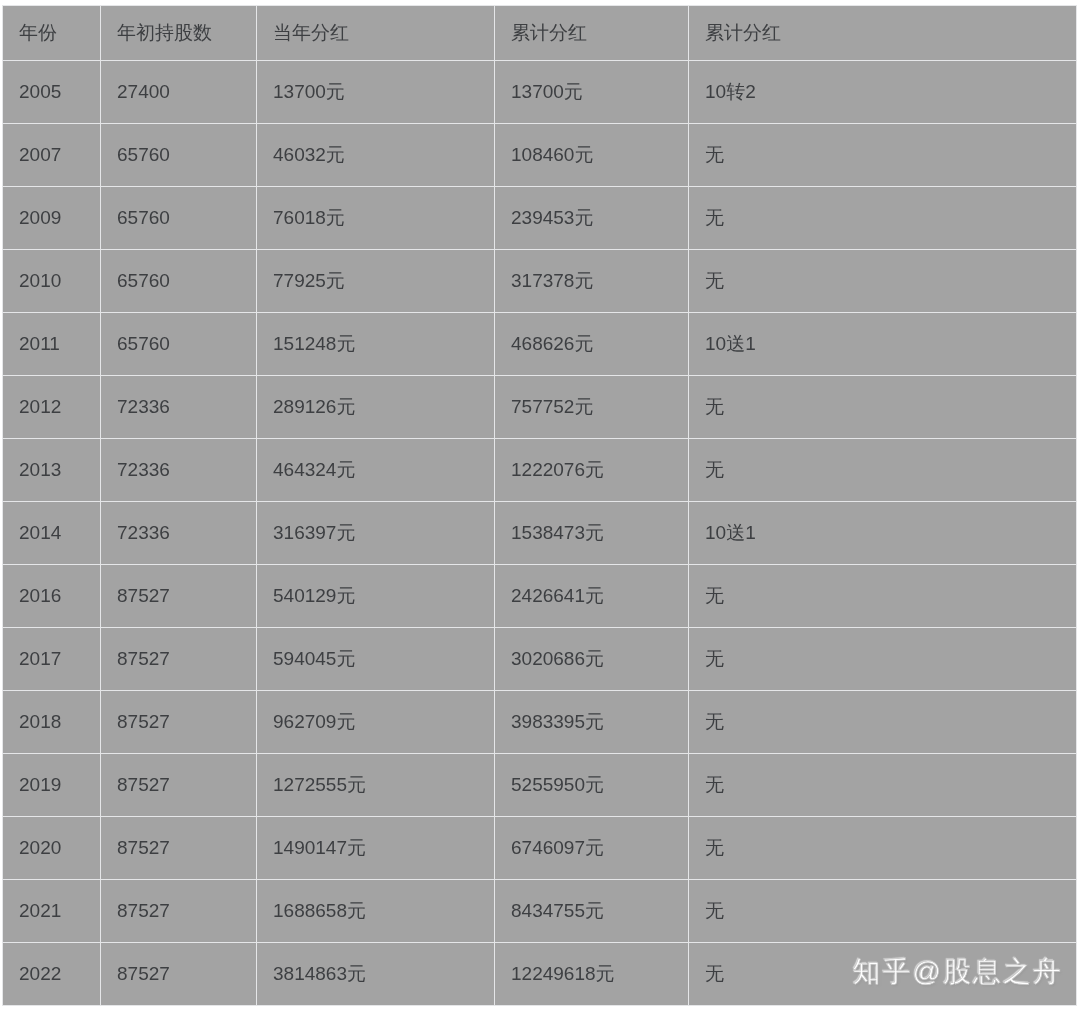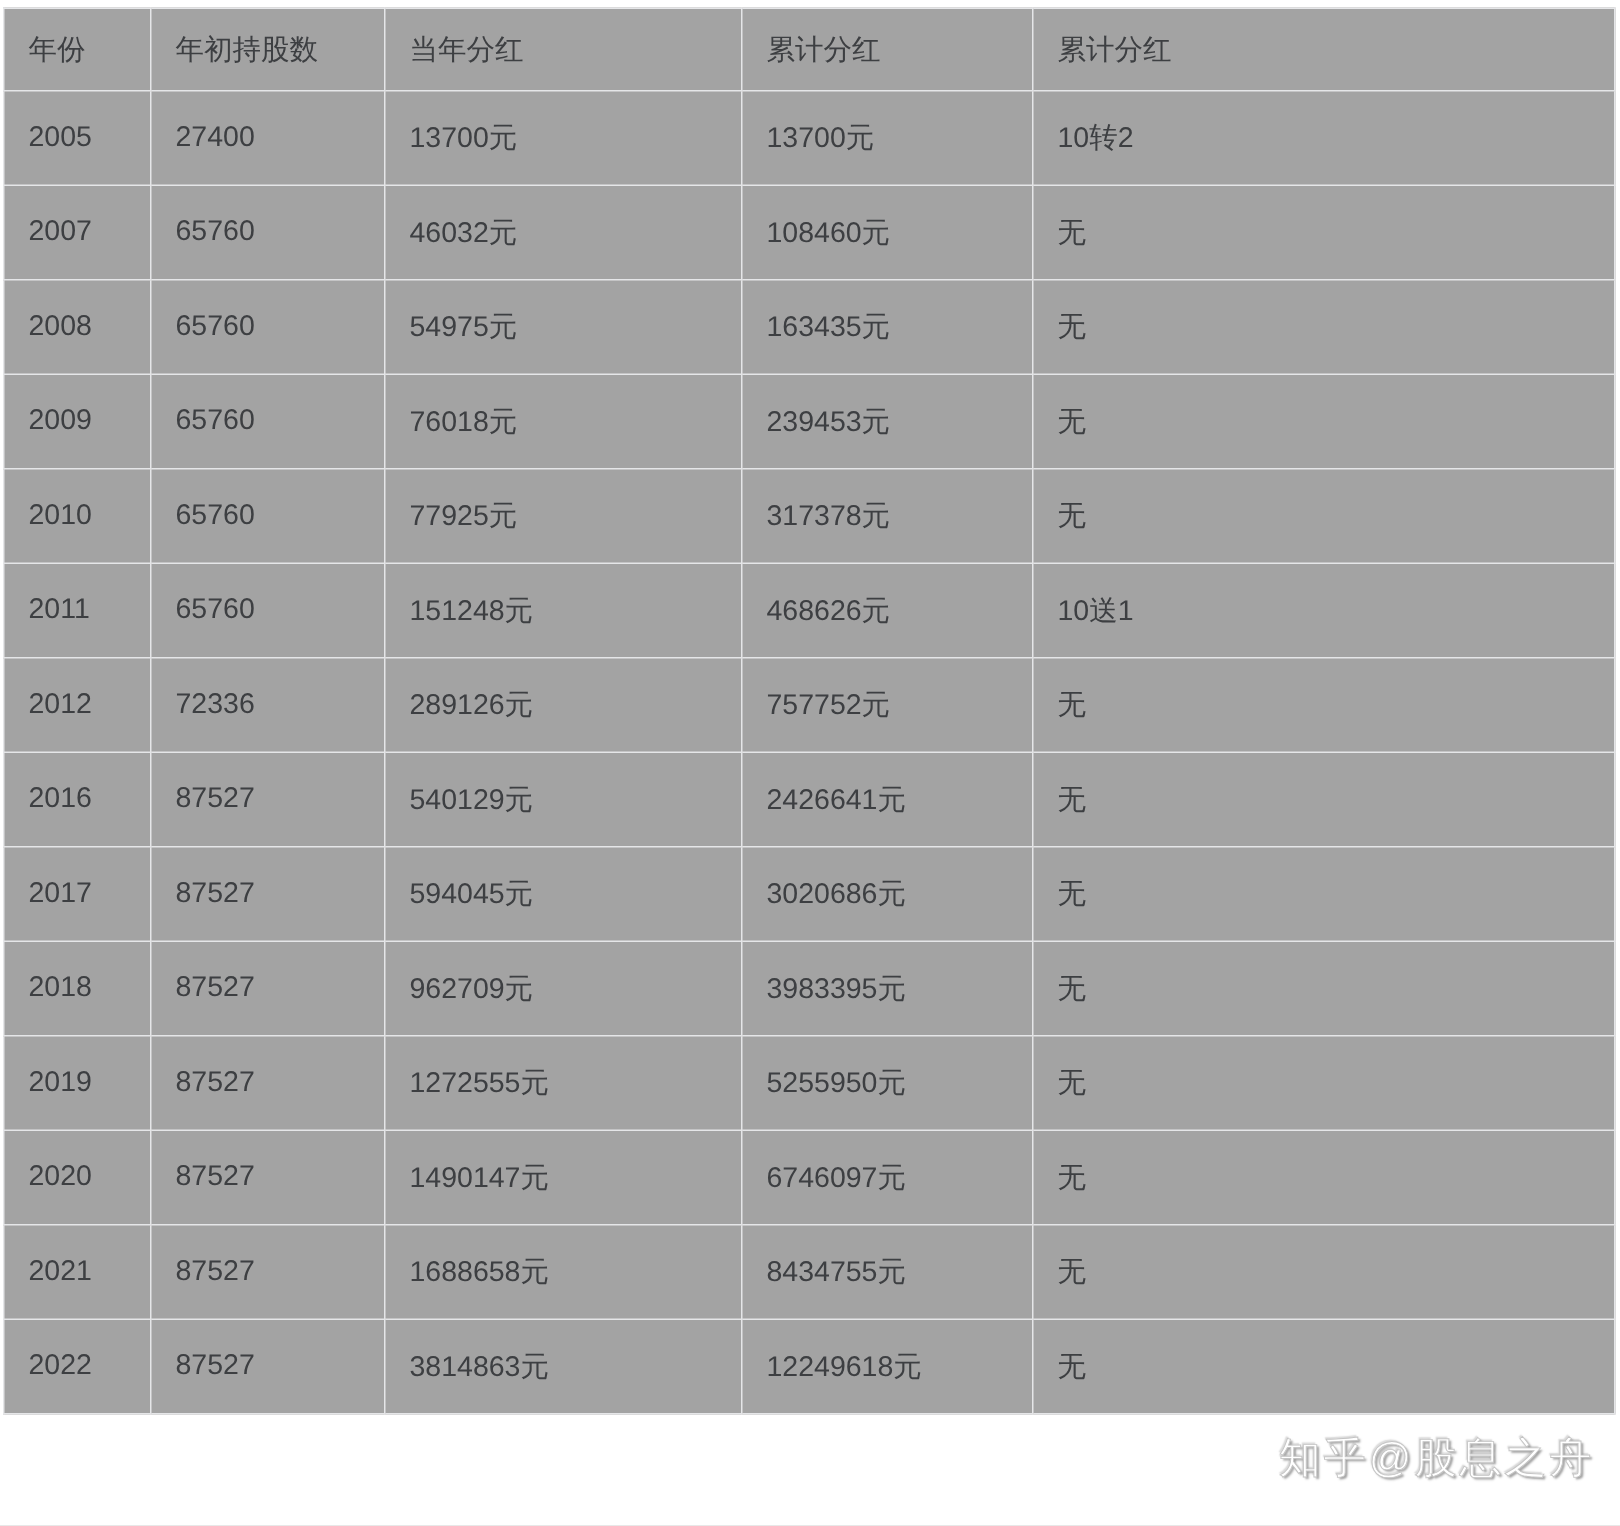--- a/index.html
+++ b/index.html
@@ -87,27 +87,20 @@
           <td>10转2</td>
         </tr>
         <tr>
           <td>2007</td>
           <td>65760</td>
           <td>46032元</td>
           <td>108460元</td>
           <td>无</td>
         </tr>
         <tr>
-          <td>2008</td>
-          <td>65760</td>
-          <td>54975元</td>
-          <td>163435元</td>
-          <td>无</td>
-        </tr>
-        <tr>
           <td>2009</td>
           <td>65760</td>
           <td>76018元</td>
           <td>239453元</td>
           <td>无</td>
         </tr>
         <tr>
           <td>2010</td>
           <td>65760</td>
           <td>77925元</td>
@@ -120,20 +113,34 @@
           <td>151248元</td>
           <td>468626元</td>
           <td>10送1</td>
         </tr>
         <tr>
           <td>2012</td>
           <td>72336</td>
           <td>289126元</td>
           <td>757752元</td>
           <td>无</td>
+        </tr>
+        <tr>
+          <td>2013</td>
+          <td>72336</td>
+          <td>464324元</td>
+          <td>1222076元</td>
+          <td>无</td>
+        </tr>
+        <tr>
+          <td>2014</td>
+          <td>72336</td>
+          <td>316397元</td>
+          <td>1538473元</td>
+          <td>10送1</td>
         </tr>
         <tr>
           <td>2016</td>
           <td>87527</td>
           <td>540129元</td>
           <td>2426641元</td>
           <td>无</td>
         </tr>
         <tr>
           <td>2017</td>

